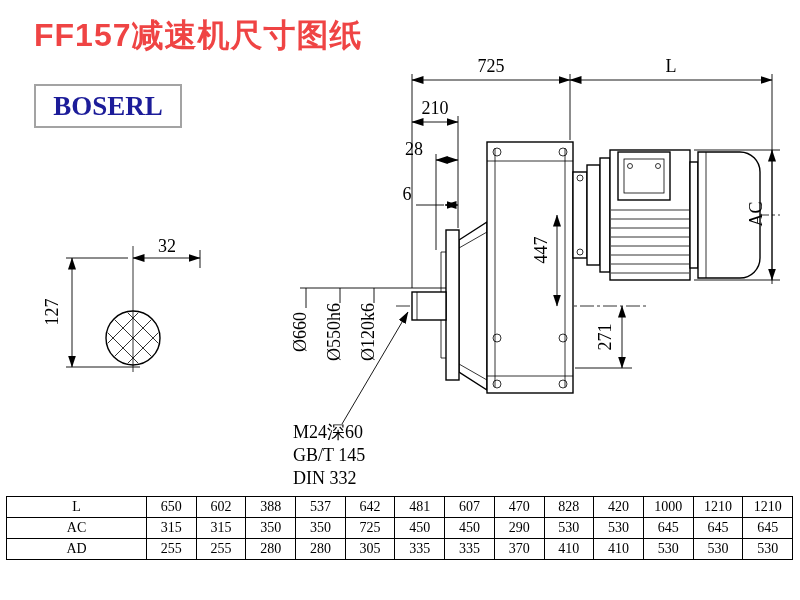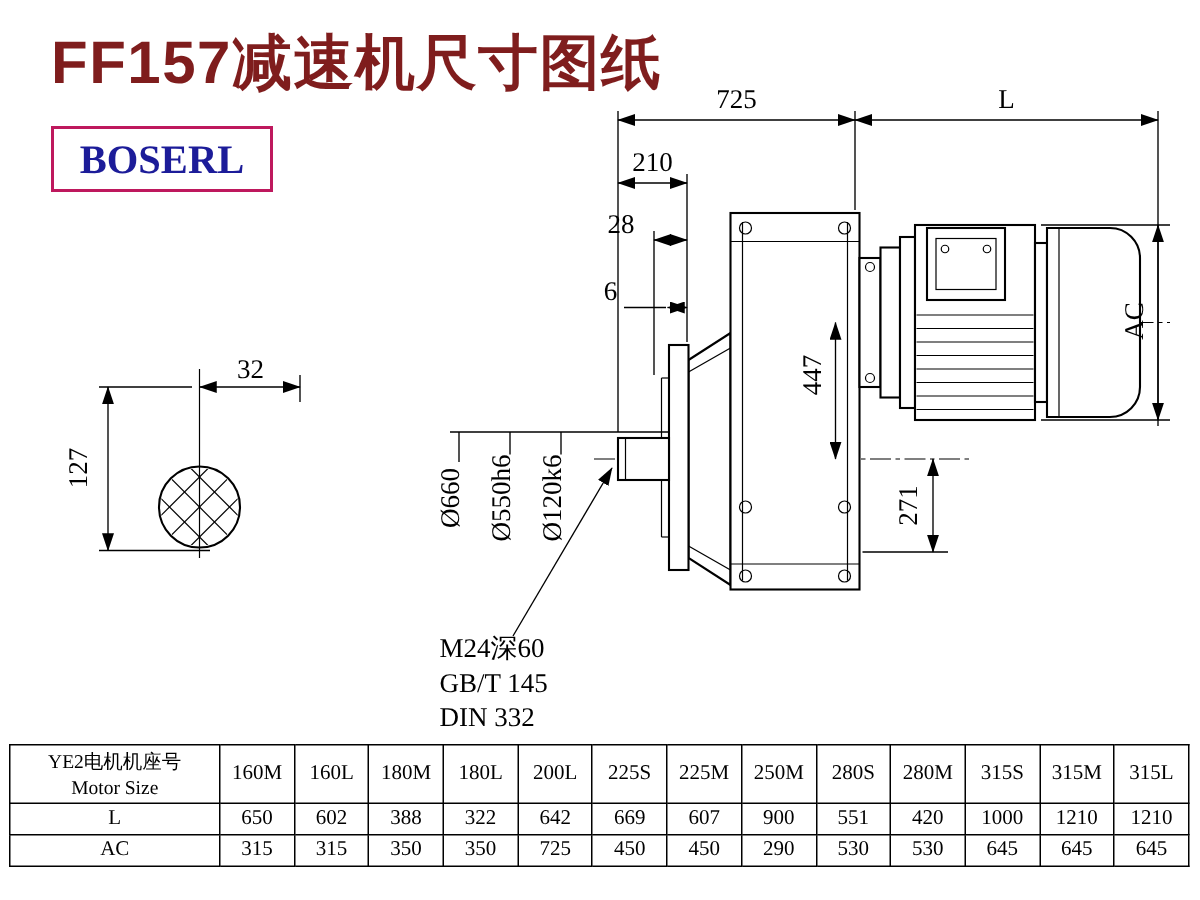--- a/index.html
+++ b/index.html
@@ -1,20 +1,20 @@
 <!DOCTYPE html>
 <html><head>
 <meta charset="utf-8">
 <style>
   html,body{margin:0;padding:0;}
   body{width:800px;height:600px;position:relative;background:#fff;overflow:hidden;
        font-family:"Liberation Serif", serif;}
-  .title{position:absolute;left:34px;top:14px;font-size:40px;font-weight:bold;color:#7f1d1d;
+  .title{position:absolute;left:34px;top:14px;font-size:32px;font-weight:bold;color:#ef4444;
          font-family:"Liberation Sans", sans-serif;letter-spacing:1px;}
-  .logo{position:absolute;left:34px;top:84px;width:144px;height:40px;border:2px solid #be185d;
+  .logo{position:absolute;left:34px;top:84px;width:144px;height:40px;border:2px solid #a3a3a3;
         display:flex;align-items:center;justify-content:center;
         font-family:"Liberation Serif", serif;font-weight:bold;font-size:27px;color:#1c1c99;}
   svg{position:absolute;left:0;top:0;}
   .ol{fill:#fff;stroke:#000;stroke-width:1.4;}
   .thin{stroke:#000;stroke-width:0.8;fill:none;}
   .cl{stroke:#000;stroke-width:0.8;fill:none;stroke-dasharray:14 3 3 3;}
   .dim{stroke:#000;stroke-width:0.9;fill:none;}
   .dtextb{font:18px "Liberation Serif", serif;fill:#000;stroke:none;}
   .mid{text-anchor:middle;}
   table.spec{position:absolute;left:6px;top:496px;width:787px;border-collapse:collapse;
@@ -217,50 +217,31 @@
       <col>
       <col>
       <col>
       <col>
       <col>
       <col>
       <col>
       <col>
   </colgroup>
   <tbody>
-      <tr class="hdr">
-    <td>
-      <span class="hcn">YE2电机机座号</span>
-      <span class="hen">Motor Size</span>
-    </td>
-    <td>160M</td>
-    <td>160L</td>
-    <td>180M</td>
-    <td>180L</td>
-    <td>200L</td>
-    <td>225S</td>
-    <td>225M</td>
-    <td>250M</td>
-    <td>280S</td>
-    <td>280M</td>
-    <td>315S</td>
-    <td>315M</td>
-    <td>315L</td>
-  </tr>
   <tr>
     <td>L</td>
     <td>650</td>
     <td>602</td>
     <td>388</td>
-    <td>322</td>
+    <td>537</td>
     <td>642</td>
-    <td>669</td>
+    <td>481</td>
     <td>607</td>
-    <td>900</td>
-    <td>551</td>
+    <td>470</td>
+    <td>828</td>
     <td>420</td>
     <td>1000</td>
     <td>1210</td>
     <td>1210</td>
   </tr>
   <tr>
     <td>AC</td>
     <td>315</td>
     <td>315</td>
     <td>350</td>
@@ -268,14 +249,30 @@
     <td>725</td>
     <td>450</td>
     <td>450</td>
     <td>290</td>
     <td>530</td>
     <td>530</td>
     <td>645</td>
     <td>645</td>
     <td>645</td>
   </tr>
+  <tr>
+    <td>AD</td>
+    <td>255</td>
+    <td>255</td>
+    <td>280</td>
+    <td>280</td>
+    <td>305</td>
+    <td>335</td>
+    <td>335</td>
+    <td>370</td>
+    <td>410</td>
+    <td>410</td>
+    <td>530</td>
+    <td>530</td>
+    <td>530</td>
+  </tr>
 </tbody>
   </table>
 
 </body></html>

